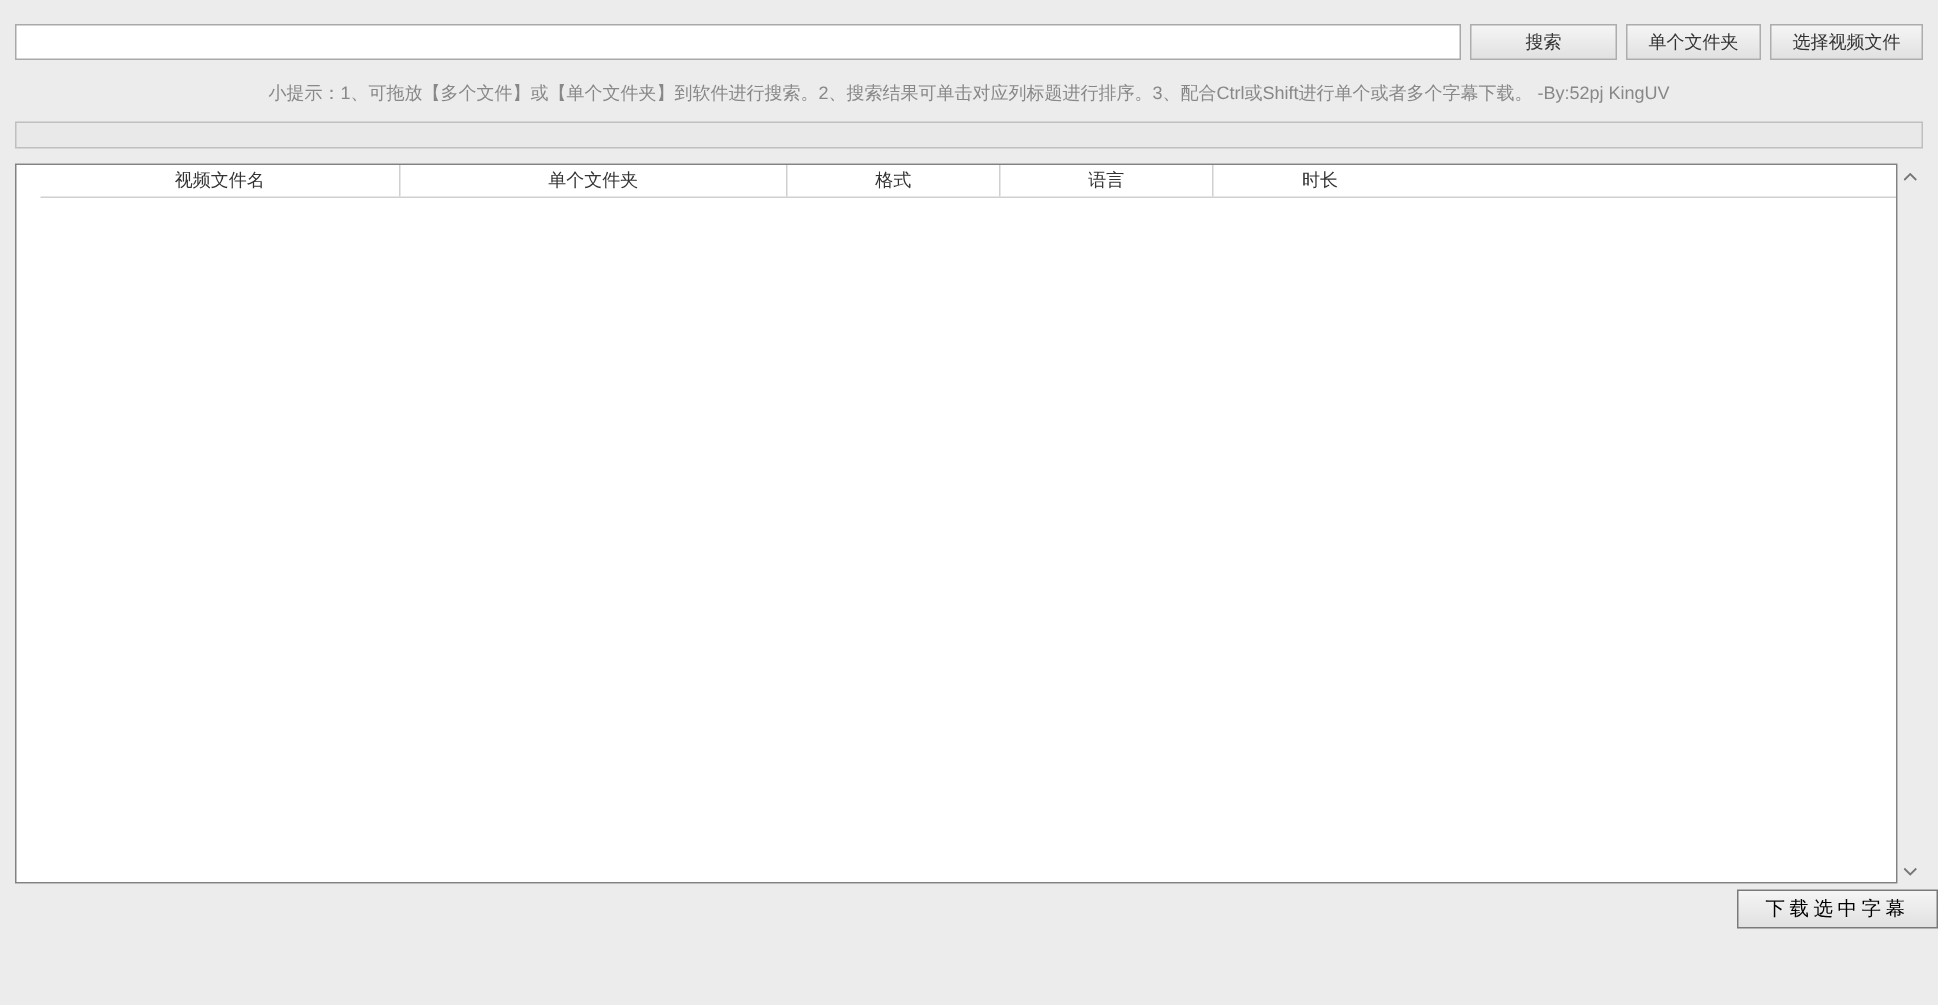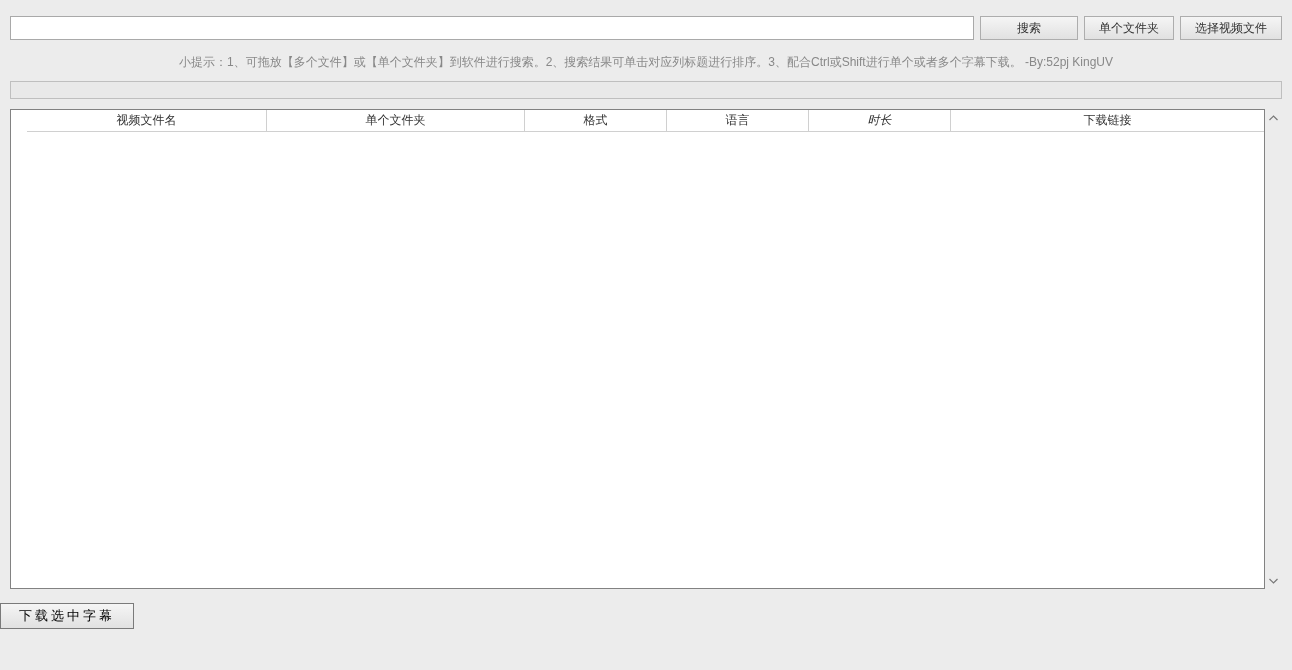--- a/index.html
+++ b/index.html
@@ -85,21 +85,21 @@
       white-space: nowrap;
       overflow: hidden;
     }
     .col-header:last-child {
       border-right: none;
     }
     .col-video { width: 240px; }
     .col-subtitle { width: 258px; }
     .col-format { width: 142px; }
     .col-lang { width: 142px; }
-    .col-duration { width: 142px; font-style: italic; }
+    .col-duration { width: 142px; }
     .col-link { flex: 1; }
     .table-body {
       flex: 1;
       background: #fff;
     }
     .scroll-side {
       width: 17px;
       display: flex;
       flex-direction: column;
       justify-content: space-between;
@@ -112,22 +112,22 @@
       display: flex;
       align-items: center;
       justify-content: center;
       color: #777;
       font-size: 9px;
       cursor: pointer;
       user-select: none;
     }
     .footer-row {
       display: flex;
-      justify-content: flex-start;
-      padding: 14px 0 0 0;
+      justify-content: flex-end;
+      padding: 4px 0 0 0;
     }
     .btn-download {
       height: 26px;
       border: 1px solid #7a7a7a;
       background: linear-gradient(#f5f5f5, #e1e1e1);
       padding: 0 18px;
       font-size: 13px;
       letter-spacing: 3px;
       cursor: pointer;
       font-family: inherit;
@@ -148,21 +148,20 @@
 <div class="status-bar"></div>
 
 <div class="table-wrapper">
   <div class="table-main">
     <div class="table-header">
       <div class="col-header col-video">视频文件名</div>
       <div class="col-header col-subtitle">单个文件夹</div>
       <div class="col-header col-format">格式</div>
       <div class="col-header col-lang">语言</div>
       <div class="col-header col-duration">时长</div>
-      <div class="col-header col-link">下载链接</div>
     </div>
     <div class="table-body"></div>
   </div>
   <div class="scroll-side">
     <div class="scroll-arrow">
       <svg width="9" height="6" viewBox="0 0 9 6">
           <path d="M0.5 5 L4.5 1 L8.5 5" stroke="#777" stroke-width="1.2" fill="none"></path>
         </svg>
     </div>
     <div class="scroll-arrow">

